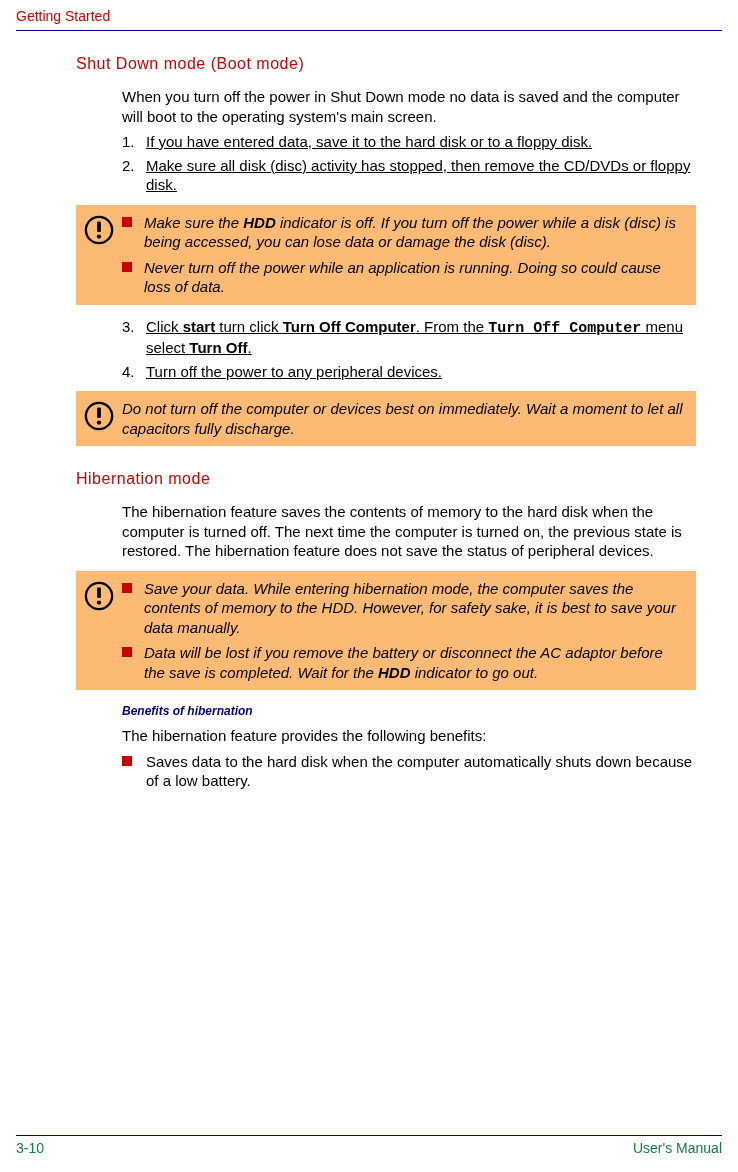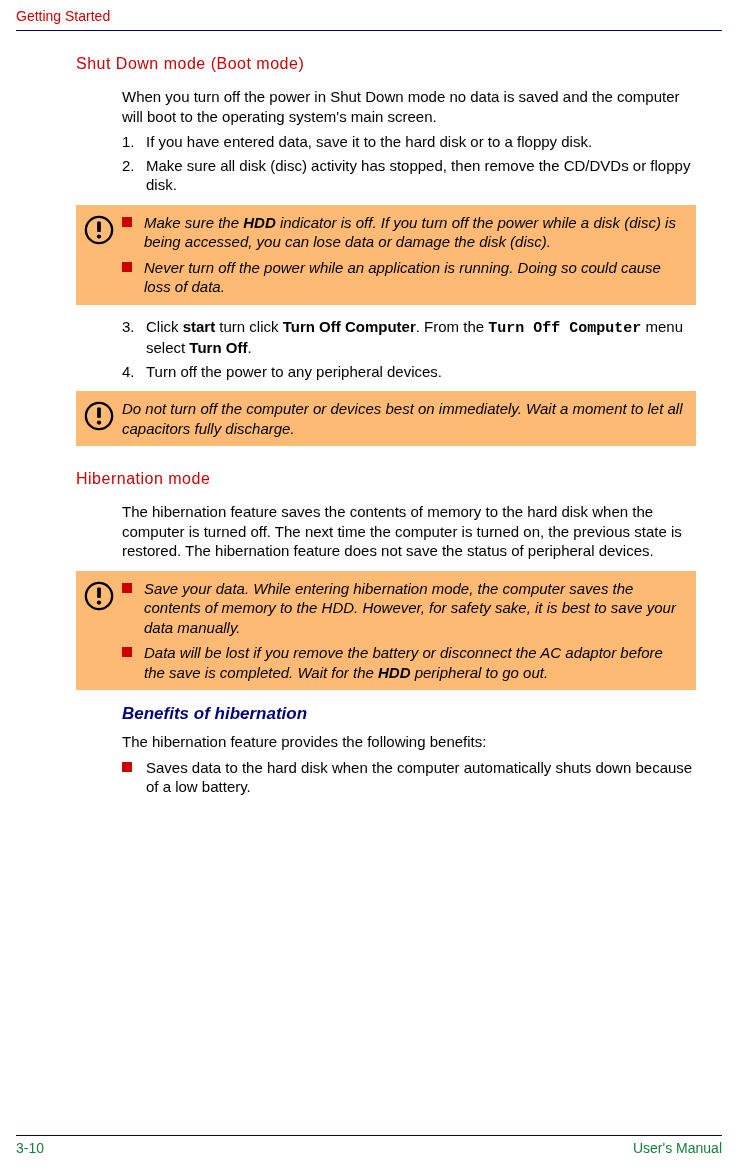--- a/index.html
+++ b/index.html
@@ -44,20 +44,21 @@
     margin-right: 6px;
     list-style: none;
     counter-reset: item;
   }
   .ol > li {
     counter-increment: item;
     position: relative;
     padding-left: 24px;
     margin-bottom: 4px;
     line-height: 1.3;
+    text-decoration: underline;
   }
   .ol > li::before {
     content: counter(item) ".";
     position: absolute;
     left: 0;
   }
   .callout {
     display: flex;
     background: #fdba74;
     margin: 10px 6px 12px 40px;
@@ -91,21 +92,21 @@
     background: #c00;
   }
   .callout-body .single { padding-left: 0; }
   .bold { font-weight: bold; font-style: italic; }
   .boldup { font-weight: bold; font-style: normal; }
   .mono { font-family: "Courier New", monospace; font-weight: bold; }
   .subheading {
     color: #000080;
     font-weight: bold;
     font-style: italic;
-    font-size: 17px;
+    font-size: 12px;
     margin: 14px 0 8px 86px;
   }
   .benefit-list {
     list-style: none;
     margin-left: 86px;
     margin-right: 6px;
   }
   .benefit-list li {
     position: relative;
     padding-left: 24px;
@@ -194,21 +195,21 @@
     <div class="callout-icon">
       <svg viewBox="0 0 32 32">
           <circle cx="16" cy="16" r="14" fill="none" stroke="#000" stroke-width="2.5"></circle>
           <rect x="14" y="7" width="4" height="11" rx="1" fill="#000"></rect>
           <circle cx="16" cy="23" r="2.3" fill="#000"></circle>
         </svg>
     </div>
     <div class="callout-body">
       <ul class="bullet-list">
         <li><span class="sq"></span><span>Save your data. While entering hibernation mode, the computer saves the contents of memory to the HDD. However, for safety sake, it is best to save your data manually.</span></li>
-        <li><span class="sq"></span><span>Data will be lost if you remove the battery or disconnect the AC adaptor before the save is completed. Wait for the </span><span class="bold">HDD</span><span> peripheral to go out.</span></li>
+        <li><span class="sq"></span><span>Data will be lost if you remove the battery or disconnect the AC adaptor before the save is completed. Wait for the </span><span class="bold">HDD</span><span> indicator to go out.</span></li>
       </ul>
     </div>
   </div>
 
   <h3 class="subheading">Benefits of hibernation</h3>
   <p class="body-text">The hibernation feature provides the following benefits:</p>
   <ul class="benefit-list">
     <li><span class="sq"></span><span>Saves data to the hard disk when the computer automatically shuts down because of a low battery.</span></li>
   </ul>
 

